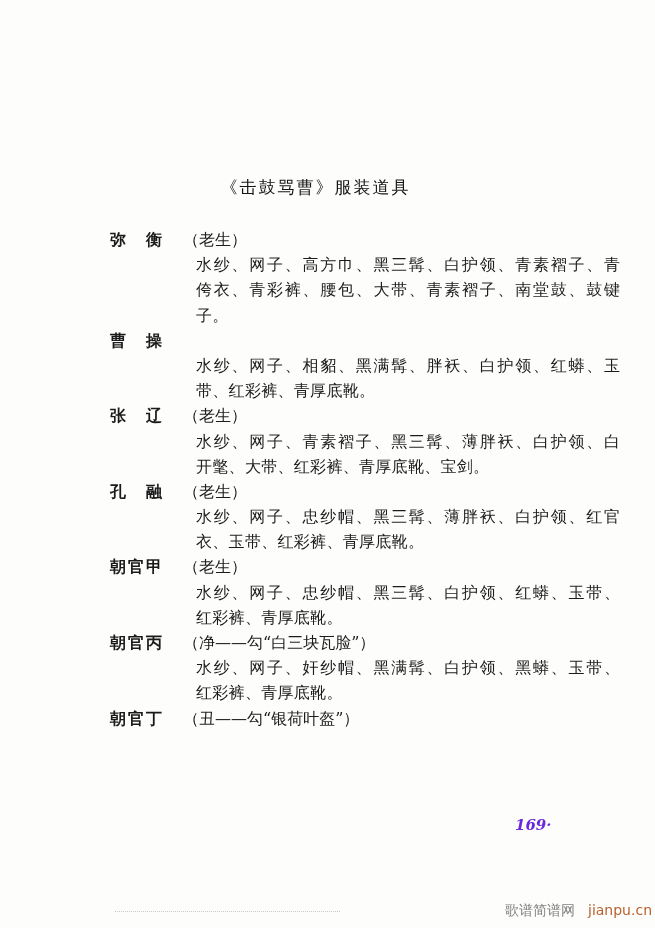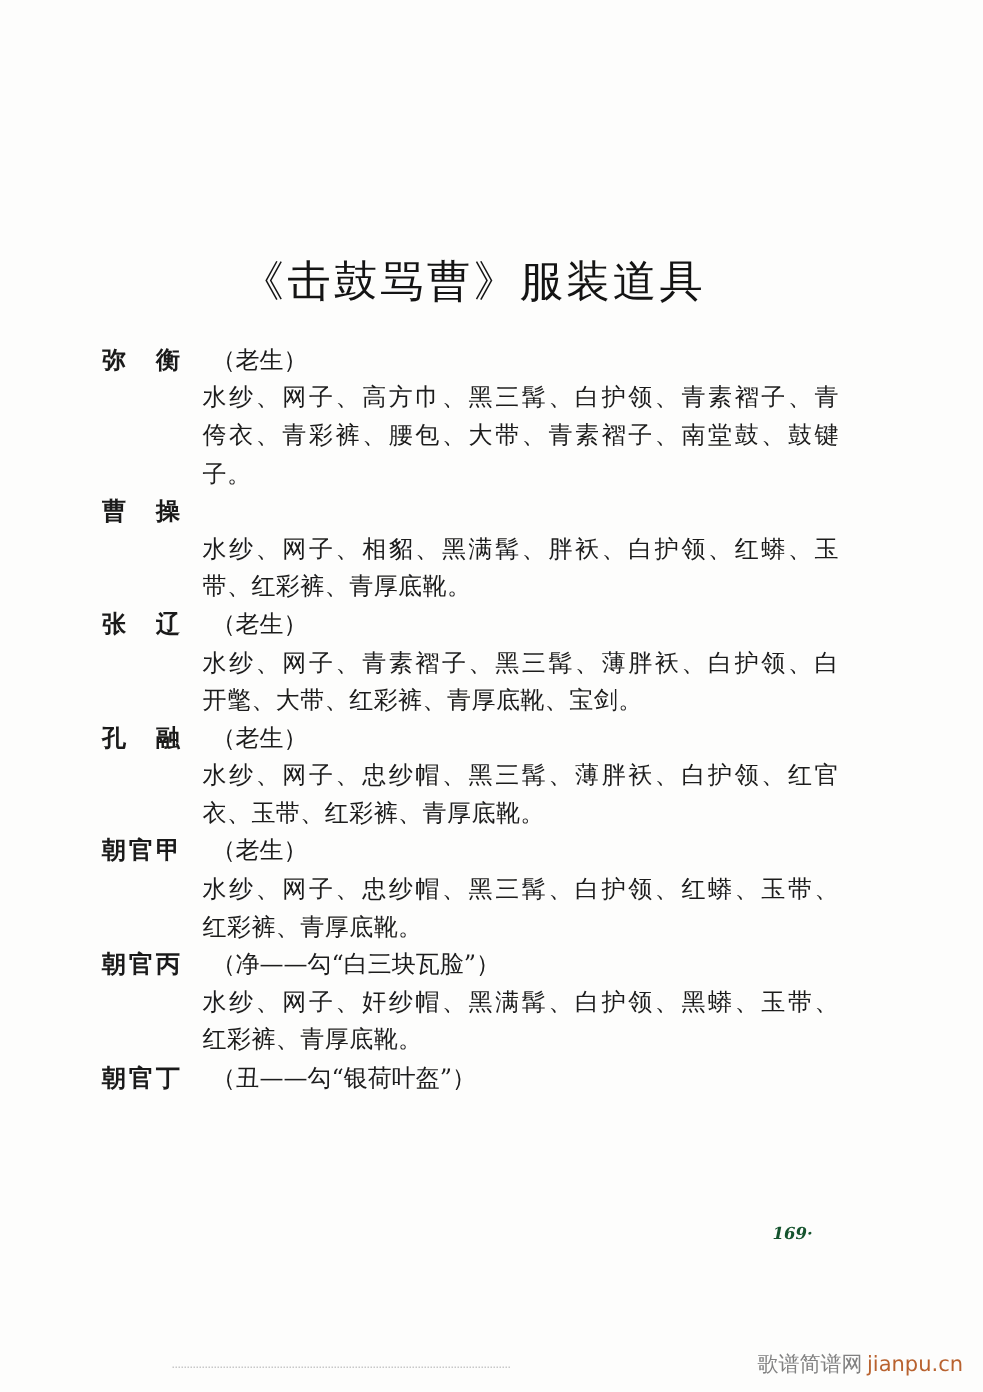--- a/index.html
+++ b/index.html
@@ -4,43 +4,43 @@
   <style>
     html, body { margin: 0; padding: 0; }
     body {
       width: 655px; height: 928px; position: relative; overflow: hidden;
       background: #fdfdfc;
       color: #1c1c1c;
       font-family: "DejaVu Serif", "Liberation Serif", serif;
     }
     .title {
       position: absolute; left: 0; top: 171px; width: 631px;
-      text-align: center; font-size: 29px; letter-spacing: 2px;
+      text-align: center; font-size: 17px; letter-spacing: 2px;
       line-height: 32px; color: #141414;
     }
     .list { position: absolute; left: 0; top: 227px; width: 655px; }
-    .row { position: relative; height: 25.2px; line-height: 25.2px; font-size: 16px; }
+    .row { position: relative; height: 25.2px; line-height: 25.2px; font-size: 16px; margin-left: 42px; }
     .name {
       position: absolute; left: 68px; width: 52px; top: 0;
       text-align: justify; text-align-last: justify; white-space: nowrap;
       font-weight: bold; color: #1a1a1a;
     }
     .role { position: absolute; left: 141px; top: 0; white-space: nowrap; }
-    .line { position: absolute; left: 135px; top: 0; white-space: nowrap; letter-spacing: 0.3px; }
+    .line { position: absolute; left: 154px; top: 0; white-space: nowrap; letter-spacing: 0.3px; }
     .line.full { width: 424px; text-align: justify; text-align-last: justify; letter-spacing: 0; }
     .page-num {
-      position: absolute; left: 515px; top: 816px; font-size: 11px;
-      font-style: italic; font-weight: bold; color: #14532d;
+      position: absolute; left: 515px; top: 816px; font-size: 15px;
+      font-style: italic; font-weight: bold; color: #6d28d9;
     }
     .watermark {
       position: absolute; left: 505px; top: 900px; font-size: 14px; line-height: 20px;
       white-space: nowrap; font-family: "DejaVu Sans", "Liberation Sans", sans-serif;
     }
     .wm-cn { color: #808080; }
-    .wm-url { color: #b8622f; margin-left: 3px; }
+    .wm-url { color: #b8622f; margin-left: 13px; }
     .scan-artifact {
       position: absolute; left: 115px; top: 911px; width: 225px; height: 0;
       border-top: 1px dotted #c8c8c8;
     }
   </style>
 </head>
 <body>
 
 <h1 class="title" style="margin:0;font-weight:normal;">《击鼓骂曹》服装道具</h1>
 

